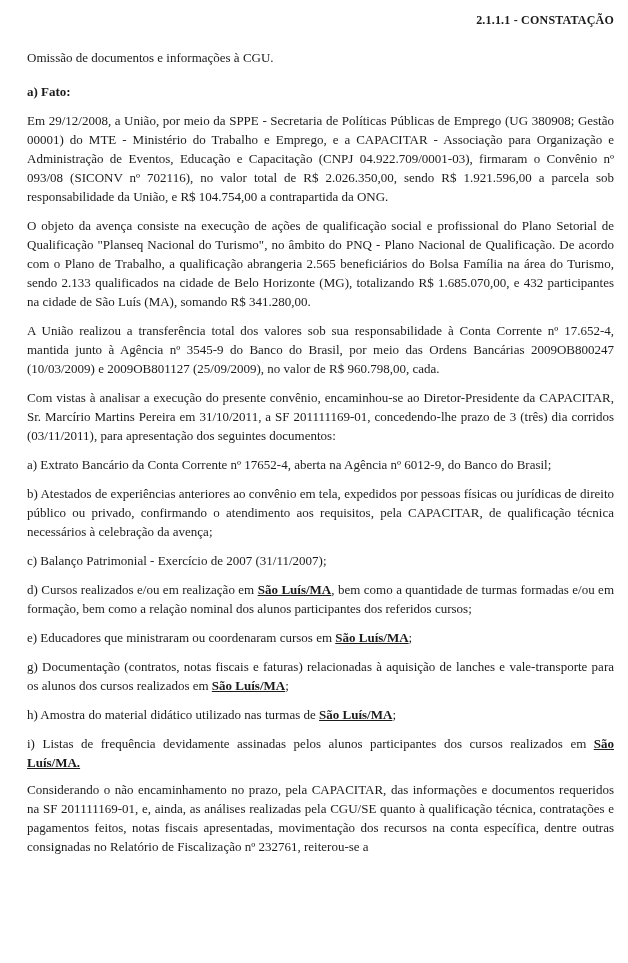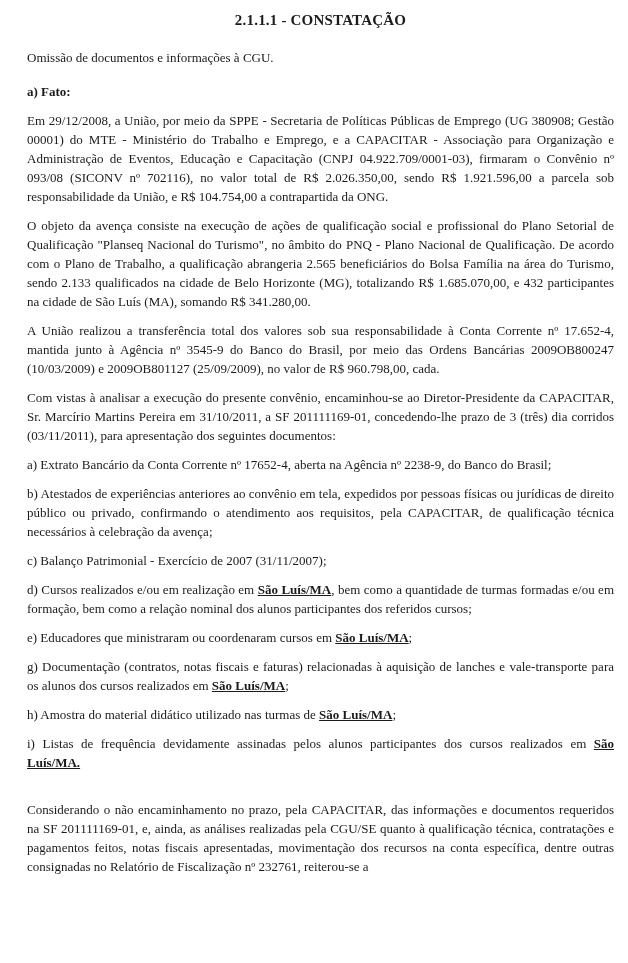--- a/index.html
+++ b/index.html
@@ -17,42 +17,42 @@
     width: 628px;
     height: 963px;
     padding: 11px 14px 0 27px;
     font-family: "Liberation Serif", "DejaVu Serif", serif;
     font-size: 13px;
     line-height: 19px;
     color: #1b1b1b;
     text-align: justify;
   }
   .doc-title {
-    font-size: 15px;
+    font-size: 12px;
     font-weight: bold;
     margin: 0;
-    text-align: center;
+    text-align: right;
     letter-spacing: 0.2px;
   }
   .summary {
     margin: 18px 0 0 0;
   }
   .fact-label {
     font-weight: bold;
     margin: 15px 0 0 0;
     text-align: left;
   }
   .block {
     margin: 10px 0 0 0;
   }
   [data-name="block-item-f"] {
     margin-top: 5px;
   }
   [data-name="block-paragraph-conclusion"] {
-    margin-top: 28px;
+    margin-top: 8px;
   }
   .emph {
     font-weight: bold;
     text-decoration: underline;
   }
 </style>
 </head>
 <body>
 
 <div class="page" data-name="document-page">
@@ -60,21 +60,21 @@
 
   <p class="summary" data-name="finding-summary">Omissão de documentos e informações à CGU.</p>
 
   <p class="fact-label" data-name="fact-label">a) Fato:</p>
 
   <div data-name="document-blocks">
       <p class="block" data-name="block-paragraph-agreement"><span data-name="text-run">Em 29/12/2008, a União, por meio da SPPE - Secretaria de Políticas Públicas de Emprego (UG 380908; Gestão 00001) do MTE - Ministério do Trabalho e Emprego, e a CAPACITAR - Associação para Organização e Administração de Eventos, Educação e Capacitação (CNPJ 04.922.709/0001-03), firmaram o Convênio nº 093/08 (SICONV nº 702116), no valor total de R$ 2.026.350,00, sendo R$ 1.921.596,00 a parcela sob responsabilidade da União, e R$ 104.754,00 a contrapartida da ONG.</span></p>
       <p class="block" data-name="block-paragraph-object"><span data-name="text-run">O objeto da avença consiste na execução de ações de qualificação social e profissional do Plano Setorial de Qualificação "Planseq Nacional do Turismo", no âmbito do PNQ - Plano Nacional de Qualificação. De acordo com o Plano de Trabalho, a qualificação abrangeria 2.565 beneficiários do Bolsa Família na área do Turismo, sendo 2.133 qualificados na cidade de Belo Horizonte (MG), totalizando R$ 1.685.070,00, e 432 participantes na cidade de São Luís (MA), somando R$ 341.280,00.</span></p>
       <p class="block" data-name="block-paragraph-transfer"><span data-name="text-run">A União realizou a transferência total dos valores sob sua responsabilidade à Conta Corrente nº 17.652-4, mantida junto à Agência nº 3545-9 do Banco do Brasil, por meio das Ordens Bancárias 2009OB800247 (10/03/2009) e 2009OB801127 (25/09/2009), no valor de R$ 960.798,00, cada.</span></p>
       <p class="block" data-name="block-paragraph-request"><span data-name="text-run">Com vistas à analisar a execução do presente convênio, encaminhou-se ao Diretor-Presidente da CAPACITAR, Sr. Marcírio Martins Pereira em 31/10/2011, a SF 201111169-01, concedendo-lhe prazo de 3 (três) dia corridos (03/11/2011), para apresentação dos seguintes documentos:</span></p>
-      <p class="block" data-name="block-item-a"><span data-name="text-run">a) Extrato Bancário da Conta Corrente nº 17652-4, aberta na Agência nº 2238-9, do Banco do Brasil;</span></p>
+      <p class="block" data-name="block-item-a"><span data-name="text-run">a) Extrato Bancário da Conta Corrente nº 17652-4, aberta na Agência nº 6012-9, do Banco do Brasil;</span></p>
       <p class="block" data-name="block-item-b"><span data-name="text-run">b) Atestados de experiências anteriores ao convênio em tela, expedidos por pessoas físicas ou jurídicas de direito público ou privado, confirmando o atendimento aos requisitos, pela CAPACITAR, de qualificação técnica necessários à celebração da avença;</span></p>
       <p class="block" data-name="block-item-c"><span data-name="text-run">c) Balanço Patrimonial - Exercício de 2007 (31/11/2007);</span></p>
       <p class="block" data-name="block-item-d"><span data-name="text-run">d) Cursos realizados e/ou em realização em </span><span class="emph" data-name="emphasis-sao-luis">São Luís/MA</span><span data-name="text-run">, bem como a quantidade de turmas formadas e/ou em formação, bem como a relação nominal dos alunos participantes dos referidos cursos;</span></p>
       <p class="block" data-name="block-item-e"><span data-name="text-run">e) Educadores que ministraram ou coordenaram cursos em </span><span class="emph" data-name="emphasis-sao-luis">São Luís/MA</span><span data-name="text-run">;</span></p>
       <p class="block" data-name="block-item-g"><span data-name="text-run">g) Documentação (contratos, notas fiscais e faturas) relacionadas à aquisição de lanches e vale-transporte para os alunos dos cursos realizados em </span><span class="emph" data-name="emphasis-sao-luis">São Luís/MA</span><span data-name="text-run">;</span></p>
       <p class="block" data-name="block-item-h"><span data-name="text-run">h) Amostra do material didático utilizado nas turmas de </span><span class="emph" data-name="emphasis-sao-luis">São Luís/MA</span><span data-name="text-run">;</span></p>
       <p class="block" data-name="block-item-i"><span data-name="text-run">i) Listas de frequência devidamente assinadas pelos alunos participantes dos cursos realizados em </span><span class="emph" data-name="emphasis-sao-luis">São Luís/MA.</span></p>
       <p class="block" data-name="block-paragraph-conclusion"><span data-name="text-run">Considerando o não encaminhamento no prazo, pela CAPACITAR, das informações e documentos requeridos na SF 201111169-01, e, ainda, as análises realizadas pela CGU/SE quanto à qualificação técnica, contratações e pagamentos feitos, notas fiscais apresentadas, movimentação dos recursos na conta específica, dentre outras consignadas no Relatório de Fiscalização nº 232761, reiterou-se a</span></p>
     </div>
 </div>

